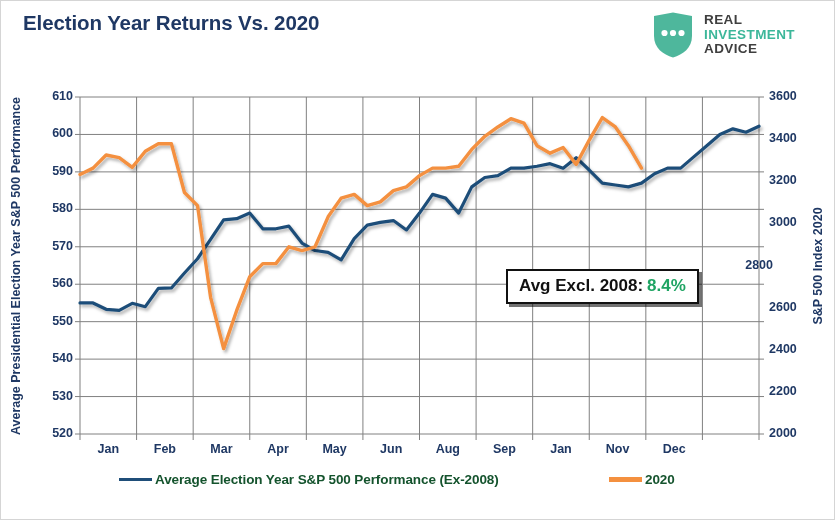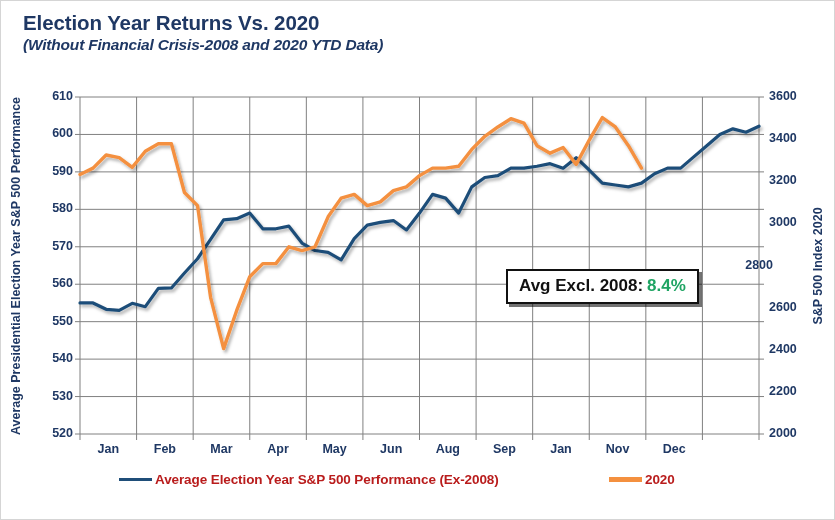--- a/index.html
+++ b/index.html
@@ -179,36 +179,48 @@
     display: inline-block;
     width: 33px;
     height: 3.6px;
     margin-right: 3px;
     flex: none;
   }
   .legend-swatch.thick { height: 5px; }
   .legend-label {
     font-size: 13.5px;
     font-weight: bold;
-    color: #b91c1c;
+    color: #14532d;
     letter-spacing: -0.1px;
   }
   #legend-item-0 { left: 118px; top: 3px; }
   #legend-item-1 { left: 608px; top: 3px; }
 </style>
 </head>
 <body>
 
 <div id="root">
 
   <div id="header">
     <div id="title">Election Year Returns Vs. 2020</div>
-    <div id="subtitle">(Without Financial Crisis-2008 and 2020 YTD Data)</div>
-  </div>
-
+  </div>
+
+  <div id="logo">
+    <svg id="logo-shield" viewBox="0 0 42 46">
+      <path d="M2 4 L21 0.5 L40 4 L40 24 C40 36 31 42.5 21 45.5 C11 42.5 2 36 2 24 Z" fill="#4eb79c"></path>
+      <circle cx="12.5" cy="21" r="3.1" fill="#ffffff"></circle>
+      <circle cx="21" cy="21" r="3.1" fill="#ffffff"></circle>
+      <circle cx="29.5" cy="21" r="3.1" fill="#ffffff"></circle>
+    </svg>
+    <div id="logo-text">
+      <span class="logo-line logo-dark">REAL</span>
+      <span class="logo-line logo-green">INVESTMENT</span>
+      <span class="logo-line logo-dark">ADVICE</span>
+    </div>
+  </div>
 
   <div id="ylabel-left-wrap">
     <div id="ylabel-left">Average Presidential Election Year S&amp;P 500 Performance</div>
   </div>
 
   <div id="ylabel-right-wrap">
     <div id="ylabel-right">S&amp;P 500 Index 2020</div>
   </div>
 
   <div id="yticks-left">

